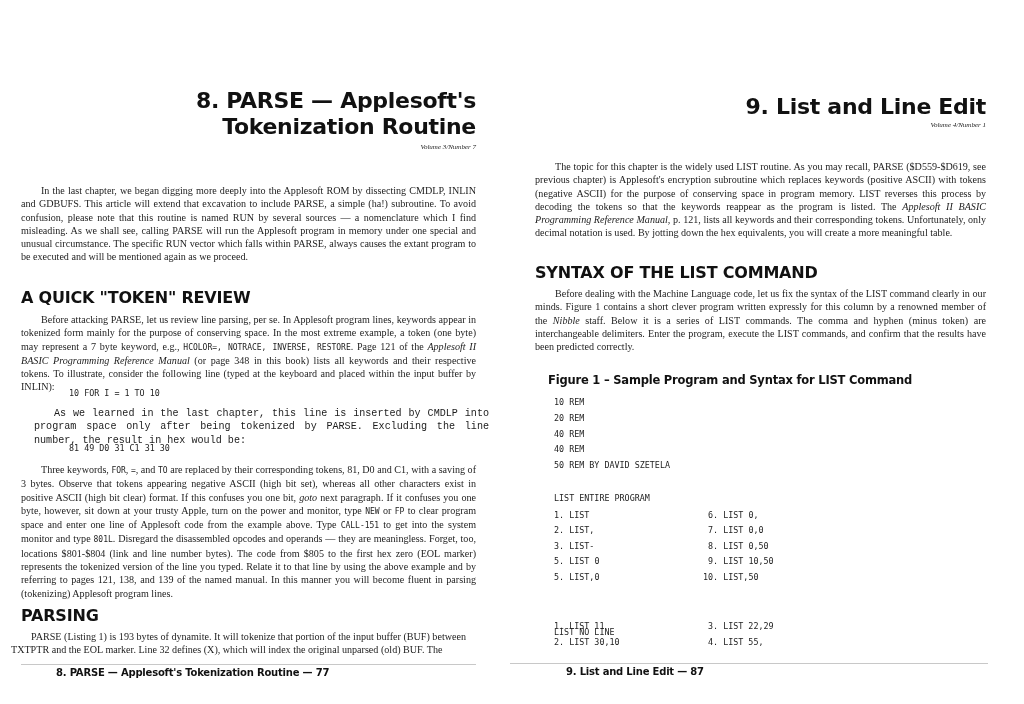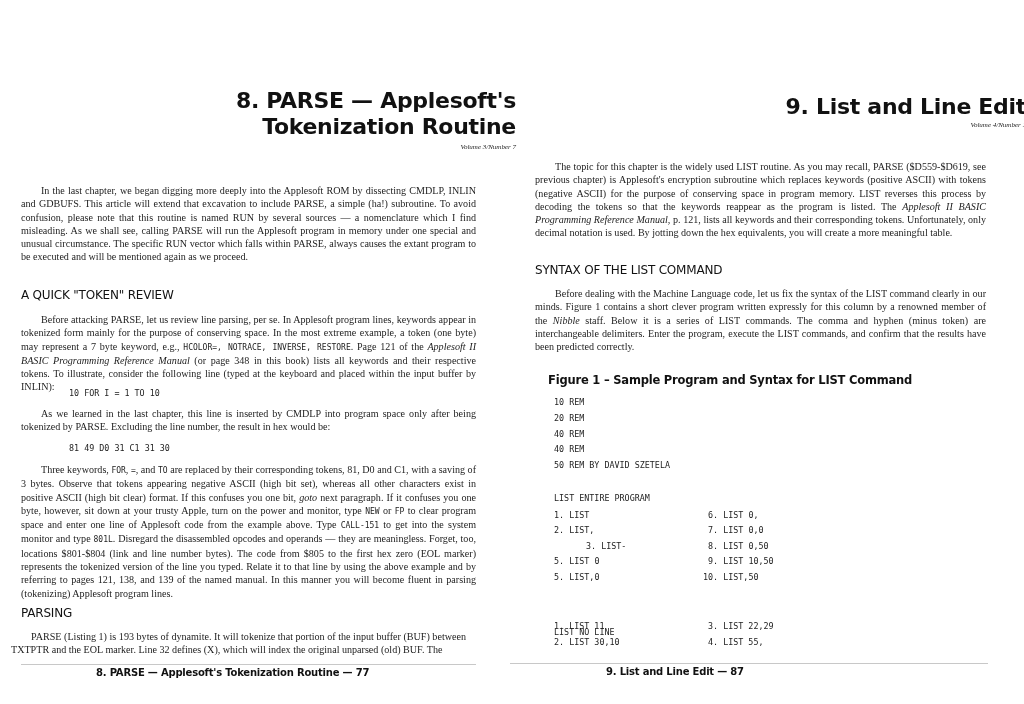--- a/index.html
+++ b/index.html
@@ -1,38 +1,38 @@
 <!DOCTYPE html>
 <html><head>
 <meta charset="utf-8">
 <style>
   html, body { margin: 0; padding: 0; }
   body {
     width: 1024px; height: 704px; background: #ffffff; position: relative; overflow: hidden;
     color: #1a1a1a;
   }
-  .page { position: absolute; top: 0; height: 520px; padding-left: 40px; }
+  .page { position: absolute; top: 0; height: 520px; }
   .page-left { left: 0; width: 512px; }
   .page-right { left: 512px; width: 512px; }
 
   .chapter-title {
     position: absolute; text-align: right; font-family: "DejaVu Sans", sans-serif;
     font-weight: bold; color: #111; letter-spacing: -0.3px;
   }
   .vol { position: absolute; text-align: right; font-family: "Liberation Serif", serif; font-style: italic; font-size: 7px; color: #222; }
 
   .para {
     position: absolute; font-family: "Liberation Serif", serif; font-size: 10.1px; line-height: 13.3px;
     text-align: justify; color: #1c1c1c; margin: 0; text-indent: 20px;
   }
   .para .code { font-family: "DejaVu Sans Mono", monospace; font-size: 8px; }
   .para i { font-style: italic; }
 
   .heading {
-    position: absolute; font-family: "DejaVu Sans", sans-serif; font-weight: normal; font-size: 12px;
+    position: absolute; font-family: "DejaVu Sans", sans-serif; font-weight: bold; font-size: 16px;
     color: #111; letter-spacing: -0.2px;
   }
   .codeline { position: absolute; font-family: "DejaVu Sans Mono", monospace; font-size: 8.4px; color: #222; white-space: pre; }
 
   .rule { position: absolute; height: 1px; background: #c8c8c8; }
   .footer { position: absolute; font-family: "DejaVu Sans", sans-serif; font-weight: bold; font-size: 10px; text-align: left; color: #111; letter-spacing: -0.2px; }
 </style>
 </head>
 <body>
 
@@ -44,21 +44,21 @@
   <div class="vol" style="right:36px; top:143px; width:200px;">Volume 3/Number 7</div>
 
   <p class="para" style="left:21px; top:184px; width:455px;">In the last chapter, we began digging more deeply into the Applesoft ROM by dissecting CMDLP, INLIN and GDBUFS. This article will extend that excavation to include PARSE, a simple (ha!) subroutine. To avoid confusion, please note that this routine is named RUN by several sources — a nomenclature which I find misleading. As we shall see, calling PARSE will run the Applesoft program in memory under one special and unusual circumstance. The specific RUN vector which falls within PARSE, always causes the extant program to be executed and will be mentioned again as we proceed.</p>
 
   <div class="heading" style="left:21px; top:288px;">A QUICK "TOKEN" REVIEW</div>
 
   <p class="para" style="left:21px; top:313px; width:455px;"><span>Before attacking PARSE, let us review line parsing, per se. In Applesoft program lines, keywords appear in tokenized form mainly for the purpose of conserving space. In the most extreme example, a token (one byte) may represent a 7 byte keyword, e.g., </span><span class="code">HCOLOR=, NOTRACE, INVERSE, RESTORE</span><span>. Page 121 of the </span><i>Applesoft II BASIC Programming Reference Manual</i><span> (or page 348 in this book) lists all keywords and their respective tokens. To illustrate, consider the following line (typed at the keyboard and placed within the input buffer by INLIN):</span></p>
 
   <div class="codeline" style="left:69px; top:388px;">10 FOR I = 1 TO 10</div>
 
-  <p class="para" style="left:21px; top:407px; width:455px;">As we learned in the last chapter, this line is inserted by CMDLP into program space only after being tokenized by PARSE. Excluding the line number, the result in hex would be:</p>
+  <p class="para" style="left:34px; top:407px; width:455px;font-family:Liberation Mono, monospace;">As we learned in the last chapter, this line is inserted by CMDLP into program space only after being tokenized by PARSE. Excluding the line number, the result in hex would be:</p>
 
   <div class="codeline" style="left:69px; top:443px;">81 49 D0 31 C1 31 30</div>
 
   <p class="para" style="left:21px; top:463px; width:455px;"><span>Three keywords, </span><span class="code">FOR</span><span>, </span><span class="code">=</span><span>, and </span><span class="code">TO</span><span> are replaced by their corresponding tokens, 81, D0 and C1, with a saving of 3 bytes. Observe that tokens appearing negative ASCII (high bit set), whereas all other characters exist in positive ASCII (high bit clear) format. If this confuses you one bit, </span><i>goto</i><span> next paragraph. If it confuses you one byte, however, sit down at your trusty Apple, turn on the power and monitor, type </span><span class="code">NEW</span><span> or </span><span class="code">FP</span><span> to clear program space and enter one line of Applesoft code from the example above. Type </span><span class="code">CALL-151</span><span> to get into the system monitor and type </span><span class="code">801L</span><span>. Disregard the disassembled opcodes and operands — they are meaningless. Forget, too, locations $801-$804 (link and line number bytes). The code from $805 to the first hex zero (EOL marker) represents the tokenized version of the line you typed. Relate it to that line by using the above example and by referring to pages 121, 138, and 139 of the named manual. In this manner you will become fluent in parsing (tokenizing) Applesoft program lines.</span></p>
 
   <div class="heading" style="left:21px; top:606px;">PARSING</div>
 
   <p class="para" style="left:11px; top:630px; width:455px;">PARSE (Listing 1) is 193 bytes of dynamite. It will tokenize that portion of the input buffer (BUF) between TXTPTR and the EOL marker. Line 32 defines (X), which will index the original unparsed (old) BUF. The</p>
 
   <div class="rule" style="left:21px; top:664px; width:455px;"></div>
@@ -82,21 +82,21 @@
     <div class="codeline" style="left:42px; top:413px;">20 REM</div>
     <div class="codeline" style="left:42px; top:429px;">40 REM</div>
     <div class="codeline" style="left:42px; top:444px;">40 REM</div>
     <div class="codeline" style="left:42px; top:460px;">50 REM BY DAVID SZETELA</div>
   </div>
 
   <div class="codeline" style="left:42px; top:493px;">LIST ENTIRE PROGRAM</div>
   <div>
     <div class="codeline" style="left:37px; top:510px;"> 1. LIST</div>
     <div class="codeline" style="left:37px; top:525px;"> 2. LIST,</div>
-    <div class="codeline" style="left:37px; top:541px;margin-left:32px;"> 3. LIST-</div>
+    <div class="codeline" style="left:37px; top:541px;"> 3. LIST-</div>
     <div class="codeline" style="left:37px; top:556px;"> 5. LIST 0</div>
     <div class="codeline" style="left:37px; top:572px;"> 5. LIST,0</div>
   </div>
   <div>
     <div class="codeline" style="left:191px; top:510px;"> 6. LIST 0,</div>
     <div class="codeline" style="left:191px; top:525px;"> 7. LIST 0,0</div>
     <div class="codeline" style="left:191px; top:541px;"> 8. LIST 0,50</div>
     <div class="codeline" style="left:191px; top:556px;"> 9. LIST 10,50</div>
     <div class="codeline" style="left:191px; top:572px;">10. LIST,50</div>
   </div>

